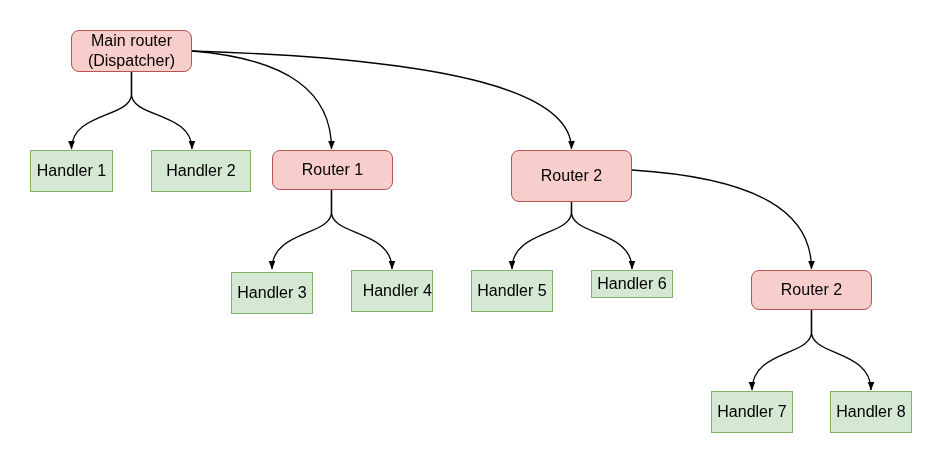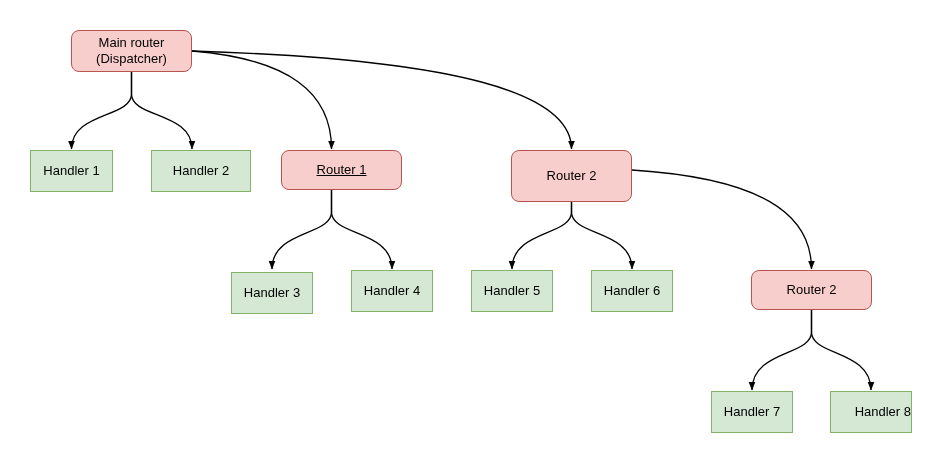--- a/index.html
+++ b/index.html
@@ -23,21 +23,21 @@
     height: 461px;
     pointer-events: none;
   }
   .node {
     position: absolute;
     box-sizing: border-box;
     display: flex;
     align-items: center;
     justify-content: center;
     text-align: center;
-    font-size: 13px;
+    font-size: 16px;
     line-height: 1.25;
     color: #000000;
   }
   .node .label {
     white-space: pre-line;
   }
   .node.router {
     background: #f8cecc;
     border: 1.4px solid #b85450;
     border-radius: 8px;
@@ -76,41 +76,41 @@
       <div class="node router" style="left: 71px; top: 30px; width: 121px; height: 42px;">
         <span class="label">Main router
 (Dispatcher)</span>
       </div>
       <div class="node handler" style="left: 30px; top: 150px; width: 83px; height: 42px;">
         <span class="label">Handler 1</span>
       </div>
       <div class="node handler" style="left: 151px; top: 150px; width: 100px; height: 42px;">
         <span class="label">Handler 2</span>
       </div>
-      <div class="node router" style="left: 281px; top: 150px; width: 121px; height: 40px; text-decoration: underline;">
+      <div class="node router" style="left: 272px; top: 150px; width: 121px; height: 40px;">
         <span class="label">Router 1</span>
       </div>
       <div class="node router" style="left: 511px; top: 150px; width: 121px; height: 52px;">
         <span class="label">Router 2</span>
       </div>
       <div class="node handler" style="left: 231px; top: 272px; width: 82px; height: 42px;">
         <span class="label">Handler 3</span>
       </div>
-      <div class="node handler" style="left: 351px; top: 270px; width: 82px; height: 42px;">
+      <div class="node handler" style="left: 351px; top: 270px; width: 82px; height: 42px; justify-content: flex-end;">
         <span class="label">Handler 4</span>
       </div>
       <div class="node handler" style="left: 471px; top: 270px; width: 82px; height: 42px; text-align: center;">
         <span class="label">Handler 5</span>
       </div>
-      <div class="node handler" style="left: 591px; top: 270px; width: 82px; height: 42px;">
+      <div class="node handler" style="left: 591px; top: 270px; width: 82px; height: 28px;">
         <span class="label">Handler 6</span>
       </div>
       <div class="node router" style="left: 751px; top: 270px; width: 121px; height: 40px;">
         <span class="label">Router 2</span>
       </div>
       <div class="node handler" style="left: 711px; top: 391px; width: 82px; height: 42px;">
         <span class="label">Handler 7</span>
       </div>
-      <div class="node handler" style="left: 830px; top: 391px; width: 82px; height: 42px; justify-content: flex-end;">
+      <div class="node handler" style="left: 830px; top: 391px; width: 82px; height: 42px;">
         <span class="label">Handler 8</span>
       </div>
     </div>
 </div>
 
 </body></html>

